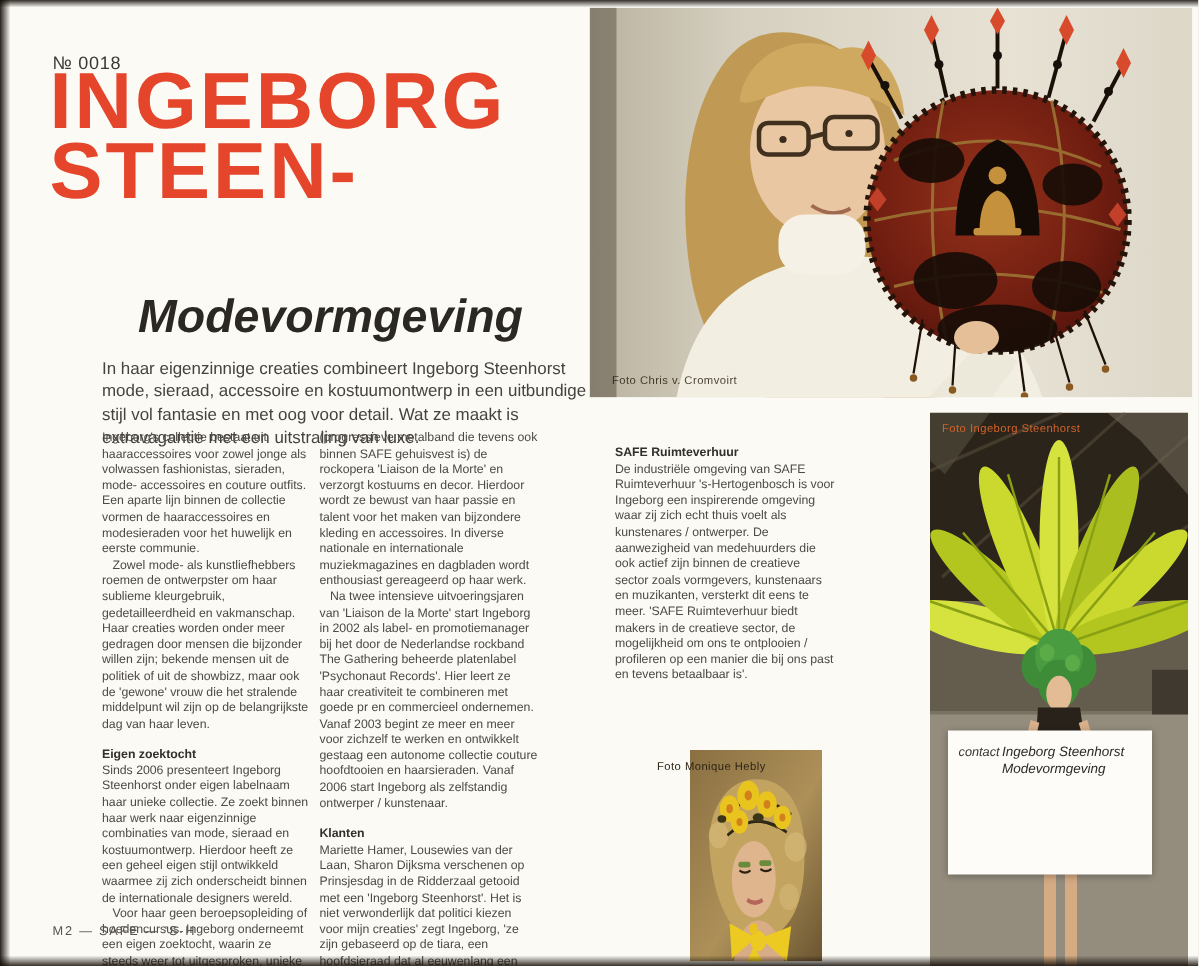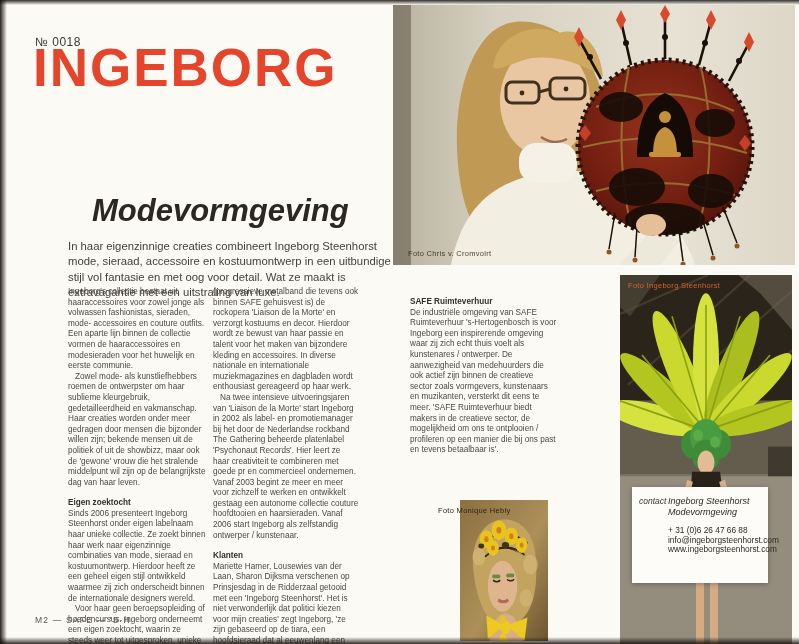--- a/index.html
+++ b/index.html
@@ -56,20 +56,21 @@
           letter-spacing:2.5px; color:#15130f; }
 </style>
 </head>
 <body>
 
 <div id="page">
 
   <div class="issue">№ 0018</div>
   <div class="title">
     <span>INGEBORG</span>
+    <span>STEEN-</span>
   </div>
   <div class="subtitle">Modevormgeving</div>
   <div class="intro">In haar eigenzinnige creaties combineert Ingeborg Steenhorst mode, sieraad, accessoire en kostuumontwerp in een uitbundige stijl vol fantasie en met oog voor detail. Wat ze maakt is extravagantie met een uitstraling van luxe.</div>
 
   <div class="col" id="col1">
     <p class="para">Ingeborg's collectie bestaat uit haaraccessoires voor zowel jonge als volwassen fashionistas, sieraden, mode- accessoires en couture outfits. Een aparte lijn binnen de collectie vormen de haaraccessoires en modesieraden voor het huwelijk en eerste communie.</p>
     <p class="para indent">Zowel mode- als kunstliefhebbers roemen de ontwerpster om haar sublieme kleurgebruik, gedetailleerdheid en vakmanschap. Haar creaties worden onder meer gedragen door mensen die bijzonder willen zijn; bekende mensen uit de politiek of uit de showbizz, maar ook de 'gewone' vrouw die het stralende middelpunt wil zijn op de belangrijkste dag van haar leven.</p>
     <h4>Eigen zoektocht</h4>
     <p class="para">Sinds 2006 presenteert Ingeborg Steenhorst onder eigen labelnaam haar unieke collectie. Ze zoekt binnen haar werk naar eigenzinnige combinaties van mode, sieraad en kostuumontwerp. Hierdoor heeft ze een geheel eigen stijl ontwikkeld waarmee zij zich onderscheidt binnen de internationale designers wereld.</p>
     <p class="para indent">Voor haar geen beroepsopleiding of hoedencursus. Ingeborg onderneemt een eigen zoektocht, waarin ze steeds weer tot uitgesproken, unieke en onverwachte dingen komt en zo een heel eigen handschrift ontwikkelt.</p>
@@ -254,25 +255,20 @@
     </svg>
     <div class="caption" id="caption-right">Foto Ingeborg Steenhorst</div>
   </div>
 
   <div id="contact-box">
     <div class="contact-label">contact</div>
     <div class="contact-name">
       <div>Ingeborg Steenhorst</div>
       <div>Modevormgeving</div>
     </div>
-    <div class="contact-lines">
-      <div>+ 31 (0)6 26 47 66 88</div>
-      <div>info@ingeborgsteenhorst.com</div>
-      <div>www.ingeborgsteenhorst.com</div>
-    </div>
   </div>
 
   <div class="photo" id="photo-hebly">
     <svg viewBox="0 0 120 144" preserveAspectRatio="none">
       <defs>
         <linearGradient id="hbg" x1="0" y1="0" x2="1" y2="1">
           <stop offset="0" stop-color="#8a6f42"></stop>
             <stop offset=".55" stop-color="#ad9058"></stop>
           <stop offset="1" stop-color="#6b5531"></stop>
         </linearGradient>

